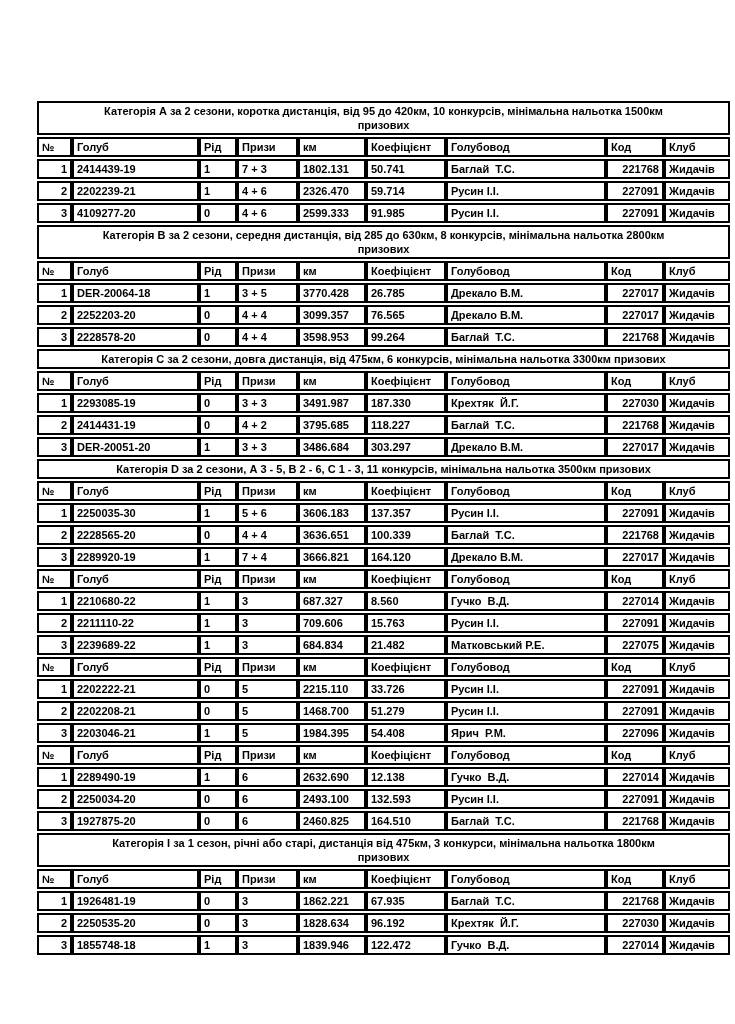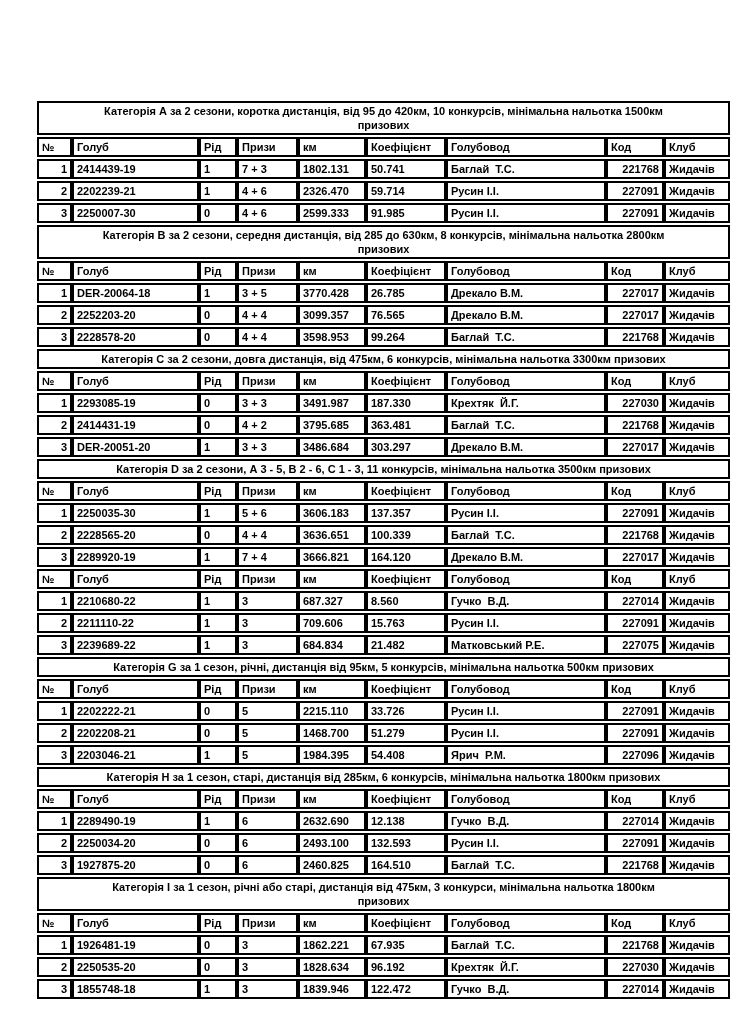--- a/index.html
+++ b/index.html
@@ -92,21 +92,21 @@
           <td class="cell">1</td>
           <td class="cell">4 + 6</td>
           <td class="cell">2326.470</td>
           <td class="cell">59.714</td>
           <td class="cell">Русин І.І.</td>
           <td class="cell ta-r">227091</td>
           <td class="cell">Жидачів</td>
         </tr>
         <tr>
           <td class="cell ta-r">3</td>
-          <td class="cell">2250007-30</td>
+          <td class="cell">4109277-20</td>
           <td class="cell">0</td>
           <td class="cell">4 + 6</td>
           <td class="cell">2599.333</td>
           <td class="cell">91.985</td>
           <td class="cell">Русин І.І.</td>
           <td class="cell ta-r">227091</td>
           <td class="cell">Жидачів</td>
         </tr>
         <tr>
           <td colspan="9" class="title-cell"><div>Категорія В за 2 сезони, середня дистанція, від 285 до 630км, 8 конкурсів, мінімальна нальотка 2800км</div><div>призових</div></td>
@@ -179,21 +179,21 @@
           <td class="cell">Крехтяк  Й.Г.</td>
           <td class="cell ta-r">227030</td>
           <td class="cell">Жидачів</td>
         </tr>
         <tr>
           <td class="cell ta-r">2</td>
           <td class="cell">2414431-19</td>
           <td class="cell">0</td>
           <td class="cell">4 + 2</td>
           <td class="cell">3795.685</td>
-          <td class="cell">363.481</td>
+          <td class="cell">118.227</td>
           <td class="cell">Баглай  Т.С.</td>
           <td class="cell ta-r">221768</td>
           <td class="cell">Жидачів</td>
         </tr>
         <tr>
           <td class="cell ta-r">3</td>
           <td class="cell">DER-20051-20</td>
           <td class="cell">1</td>
           <td class="cell">3 + 3</td>
           <td class="cell">3486.684</td>
@@ -287,23 +287,20 @@
           <td class="cell">2239689-22</td>
           <td class="cell">1</td>
           <td class="cell">3</td>
           <td class="cell">684.834</td>
           <td class="cell">21.482</td>
           <td class="cell">Матковський Р.Е.</td>
           <td class="cell ta-r">227075</td>
           <td class="cell">Жидачів</td>
         </tr>
         <tr>
-          <td colspan="9" class="title-cell"><div>Категорія G за 1 сезон, річні, дистанція від 95км, 5 конкурсів, мінімальна нальотка 500км призових</div></td>
-        </tr>
-        <tr>
           <td class="head-cell">№</td>
           <td class="head-cell">Голуб</td>
           <td class="head-cell">Рід</td>
           <td class="head-cell">Призи</td>
           <td class="head-cell">км</td>
           <td class="head-cell">Коефіцієнт</td>
           <td class="head-cell">Голубовод</td>
           <td class="head-cell">Код</td>
           <td class="head-cell">Клуб</td>
         </tr>
@@ -334,23 +331,20 @@
           <td class="cell">2203046-21</td>
           <td class="cell">1</td>
           <td class="cell">5</td>
           <td class="cell">1984.395</td>
           <td class="cell">54.408</td>
           <td class="cell">Ярич  Р.М.</td>
           <td class="cell ta-r">227096</td>
           <td class="cell">Жидачів</td>
         </tr>
         <tr>
-          <td colspan="9" class="title-cell"><div>Категорія Н за 1 сезон, старі, дистанція від 285км, 6 конкурсів, мінімальна нальотка 1800км призових</div></td>
-        </tr>
-        <tr>
           <td class="head-cell">№</td>
           <td class="head-cell">Голуб</td>
           <td class="head-cell">Рід</td>
           <td class="head-cell">Призи</td>
           <td class="head-cell">км</td>
           <td class="head-cell">Коефіцієнт</td>
           <td class="head-cell">Голубовод</td>
           <td class="head-cell">Код</td>
           <td class="head-cell">Клуб</td>
         </tr>

